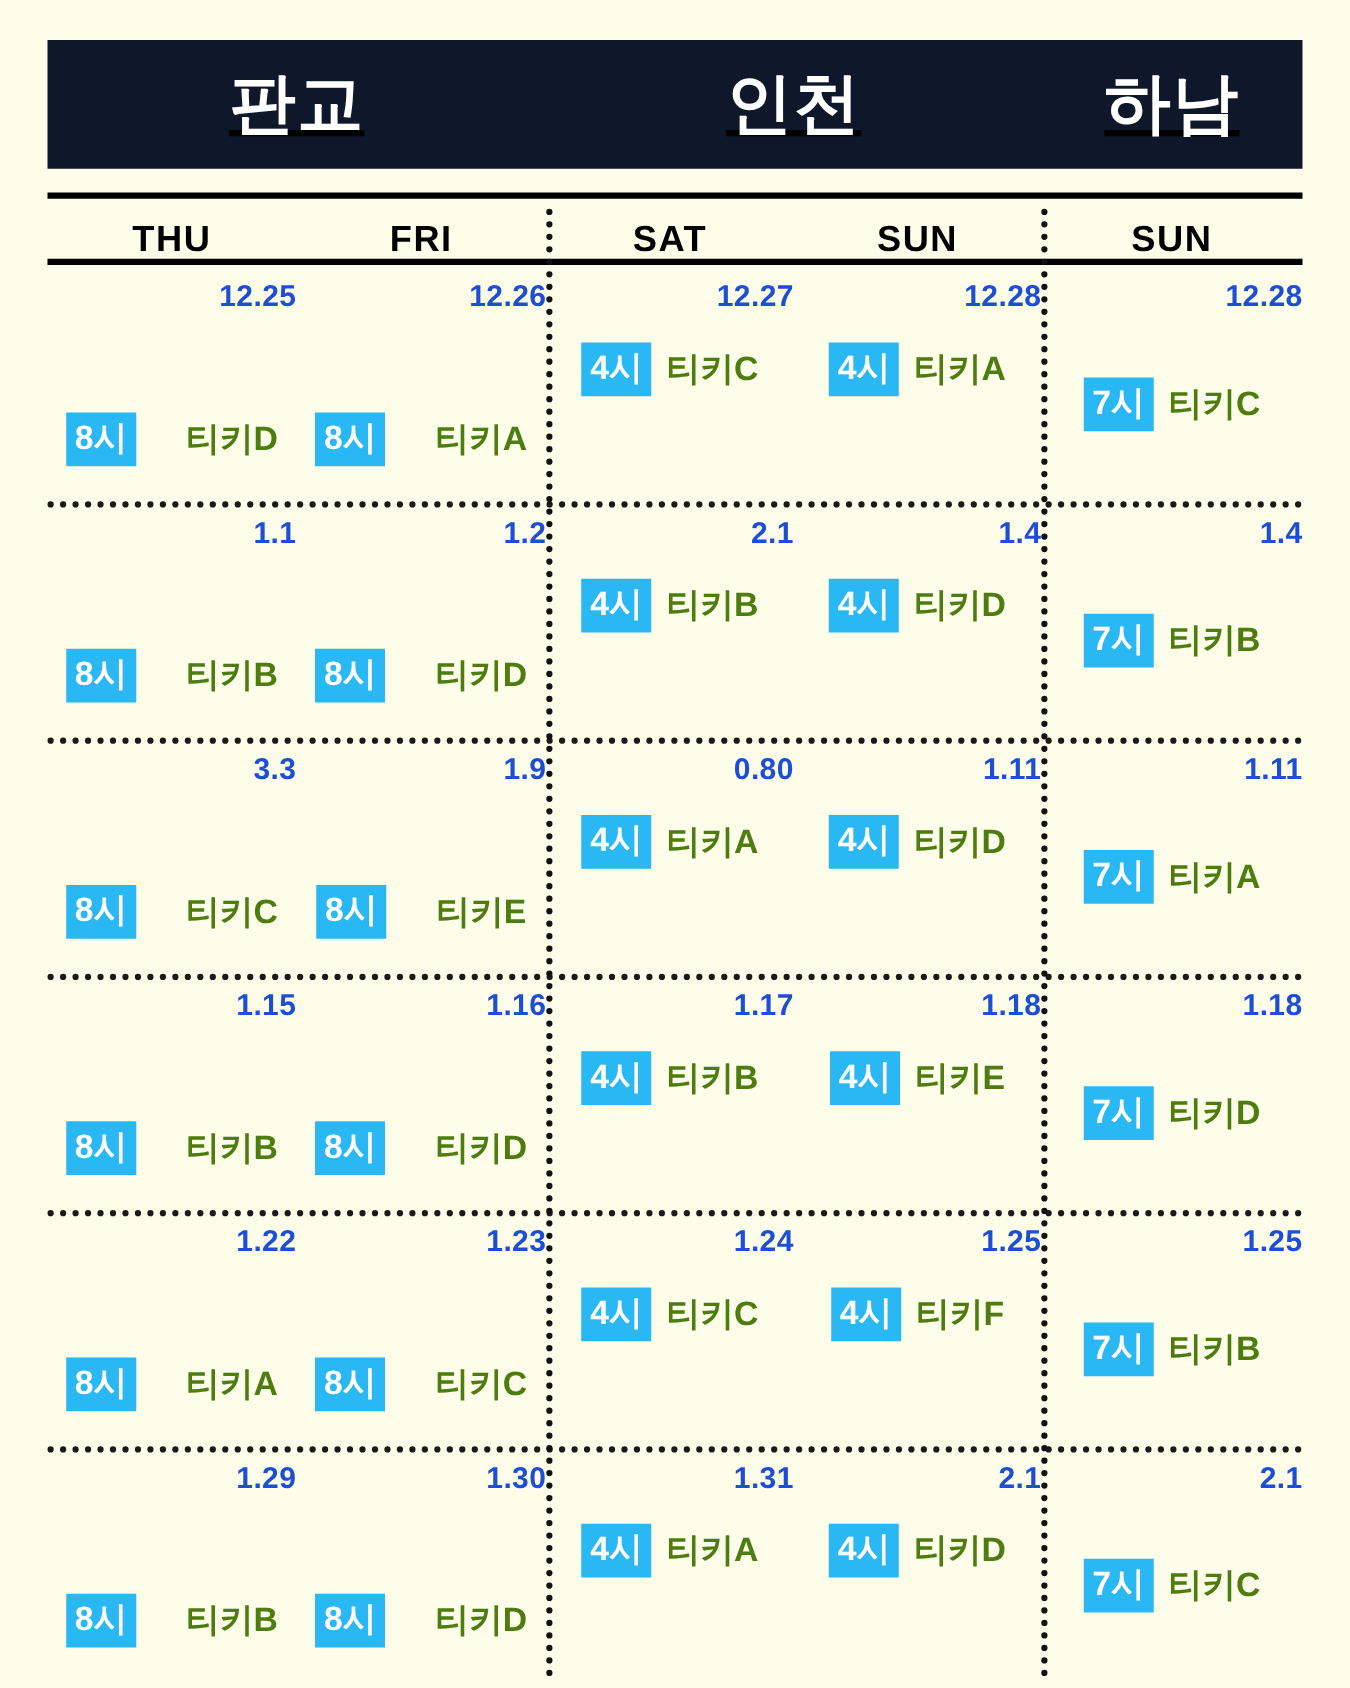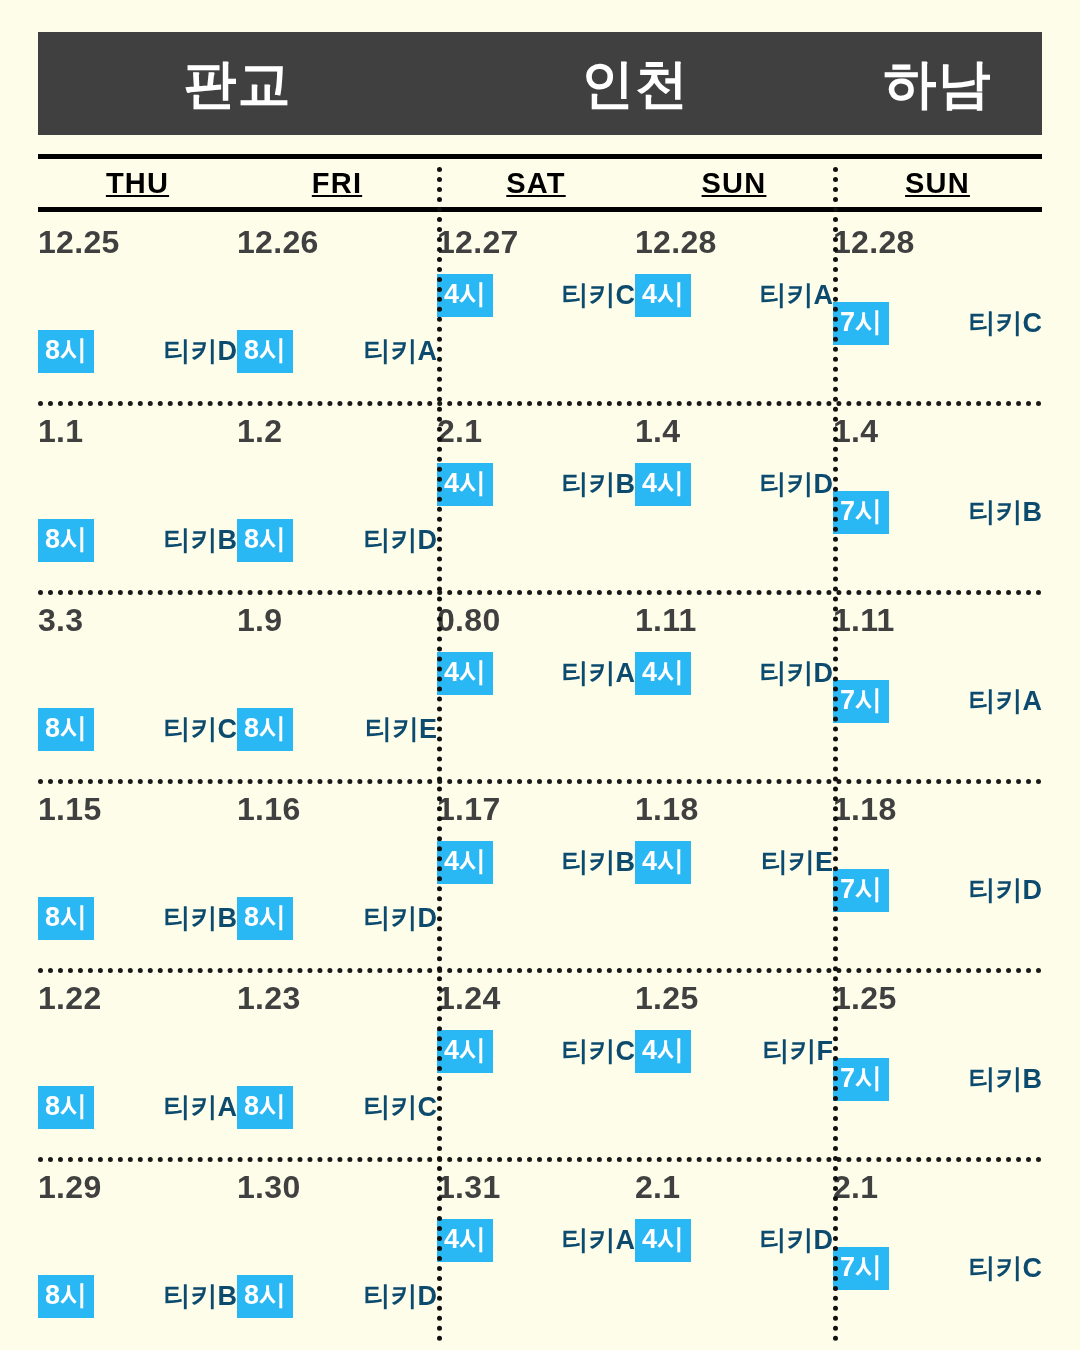--- a/index.html
+++ b/index.html
@@ -20,23 +20,24 @@
     height: 1350px;
     background: #fdfdea;
     box-sizing: border-box;
     padding: 0 38px;
   }
 
   
   .venue-bar {
     display: flex;
     height: 103px;
-    background: #404040;
+    background: #0f172a;
     margin-top: 32px;
     align-items: flex-end;
+    text-decoration: underline;
   }
   .venue-cell {
     display: flex;
     align-items: center;
     justify-content: center;
     height: 100%;
   }
   .venue-pangyo { width: 399px; }
   .venue-incheon { width: 396px; }
   .venue-hanam { width: 209px; }
@@ -58,24 +59,23 @@
     margin-top: 19px;
     height: 48px;
   }
   .dow-row {
     display: flex;
     height: 100%;
     align-items: center;
   }
   .dow-cell {
     display: flex;
-    align-items: center;
+    align-items: flex-end;
     justify-content: center;
     height: 100%;
-    text-decoration: underline;
   }
   .col-a { width: 199px; }
   .col-b { width: 200px; }
   .col-c { width: 198px; }
   .col-d { width: 198px; }
   .col-e { width: 209px; }
 
   .dow-label {
     font-size: 29px;
     font-weight: 700;
@@ -107,57 +107,57 @@
     position: relative;
     height: 100%;
     box-sizing: border-box;
   }
 
   .date-text {
     position: absolute;
     top: 14px;
     left: 0;
     right: 0;
-    text-align: left;
-    font-size: 32px;
+    text-align: right;
+    font-size: 24px;
     font-weight: 700;
-    color: #404040;
+    color: #1d4ed8;
     letter-spacing: 0.3px;
     line-height: 1;
   }
 
   
   .entry {
     position: absolute;
     left: 0;
     right: 0;
     display: flex;
     align-items: center;
-    justify-content: space-between;
+    justify-content: center;
     gap: 12px;
   }
   .entry.pos-low  { top: 118px; gap: 40px; }
   .entry.pos-high { top: 62px; }
   .entry.pos-mid  { top: 90px; }
 
   .time-badge {
     background: #2ab8f5;
     color: #ffffff;
     font-size: 27px;
     font-weight: 700;
     line-height: 1;
     padding: 7px 7px 9px 7px;
     letter-spacing: 0px;
     display: inline-block;
   }
 
   .show-label {
     font-size: 27px;
     font-weight: 600;
-    color: #0c4a6e;
+    color: #4d7c0f;
     line-height: 1;
     letter-spacing: 0px;
   }
 
   
   .vdivider {
     position: absolute;
     top: 0;
     width: 0;
     border-left: 5px dotted #111111;

